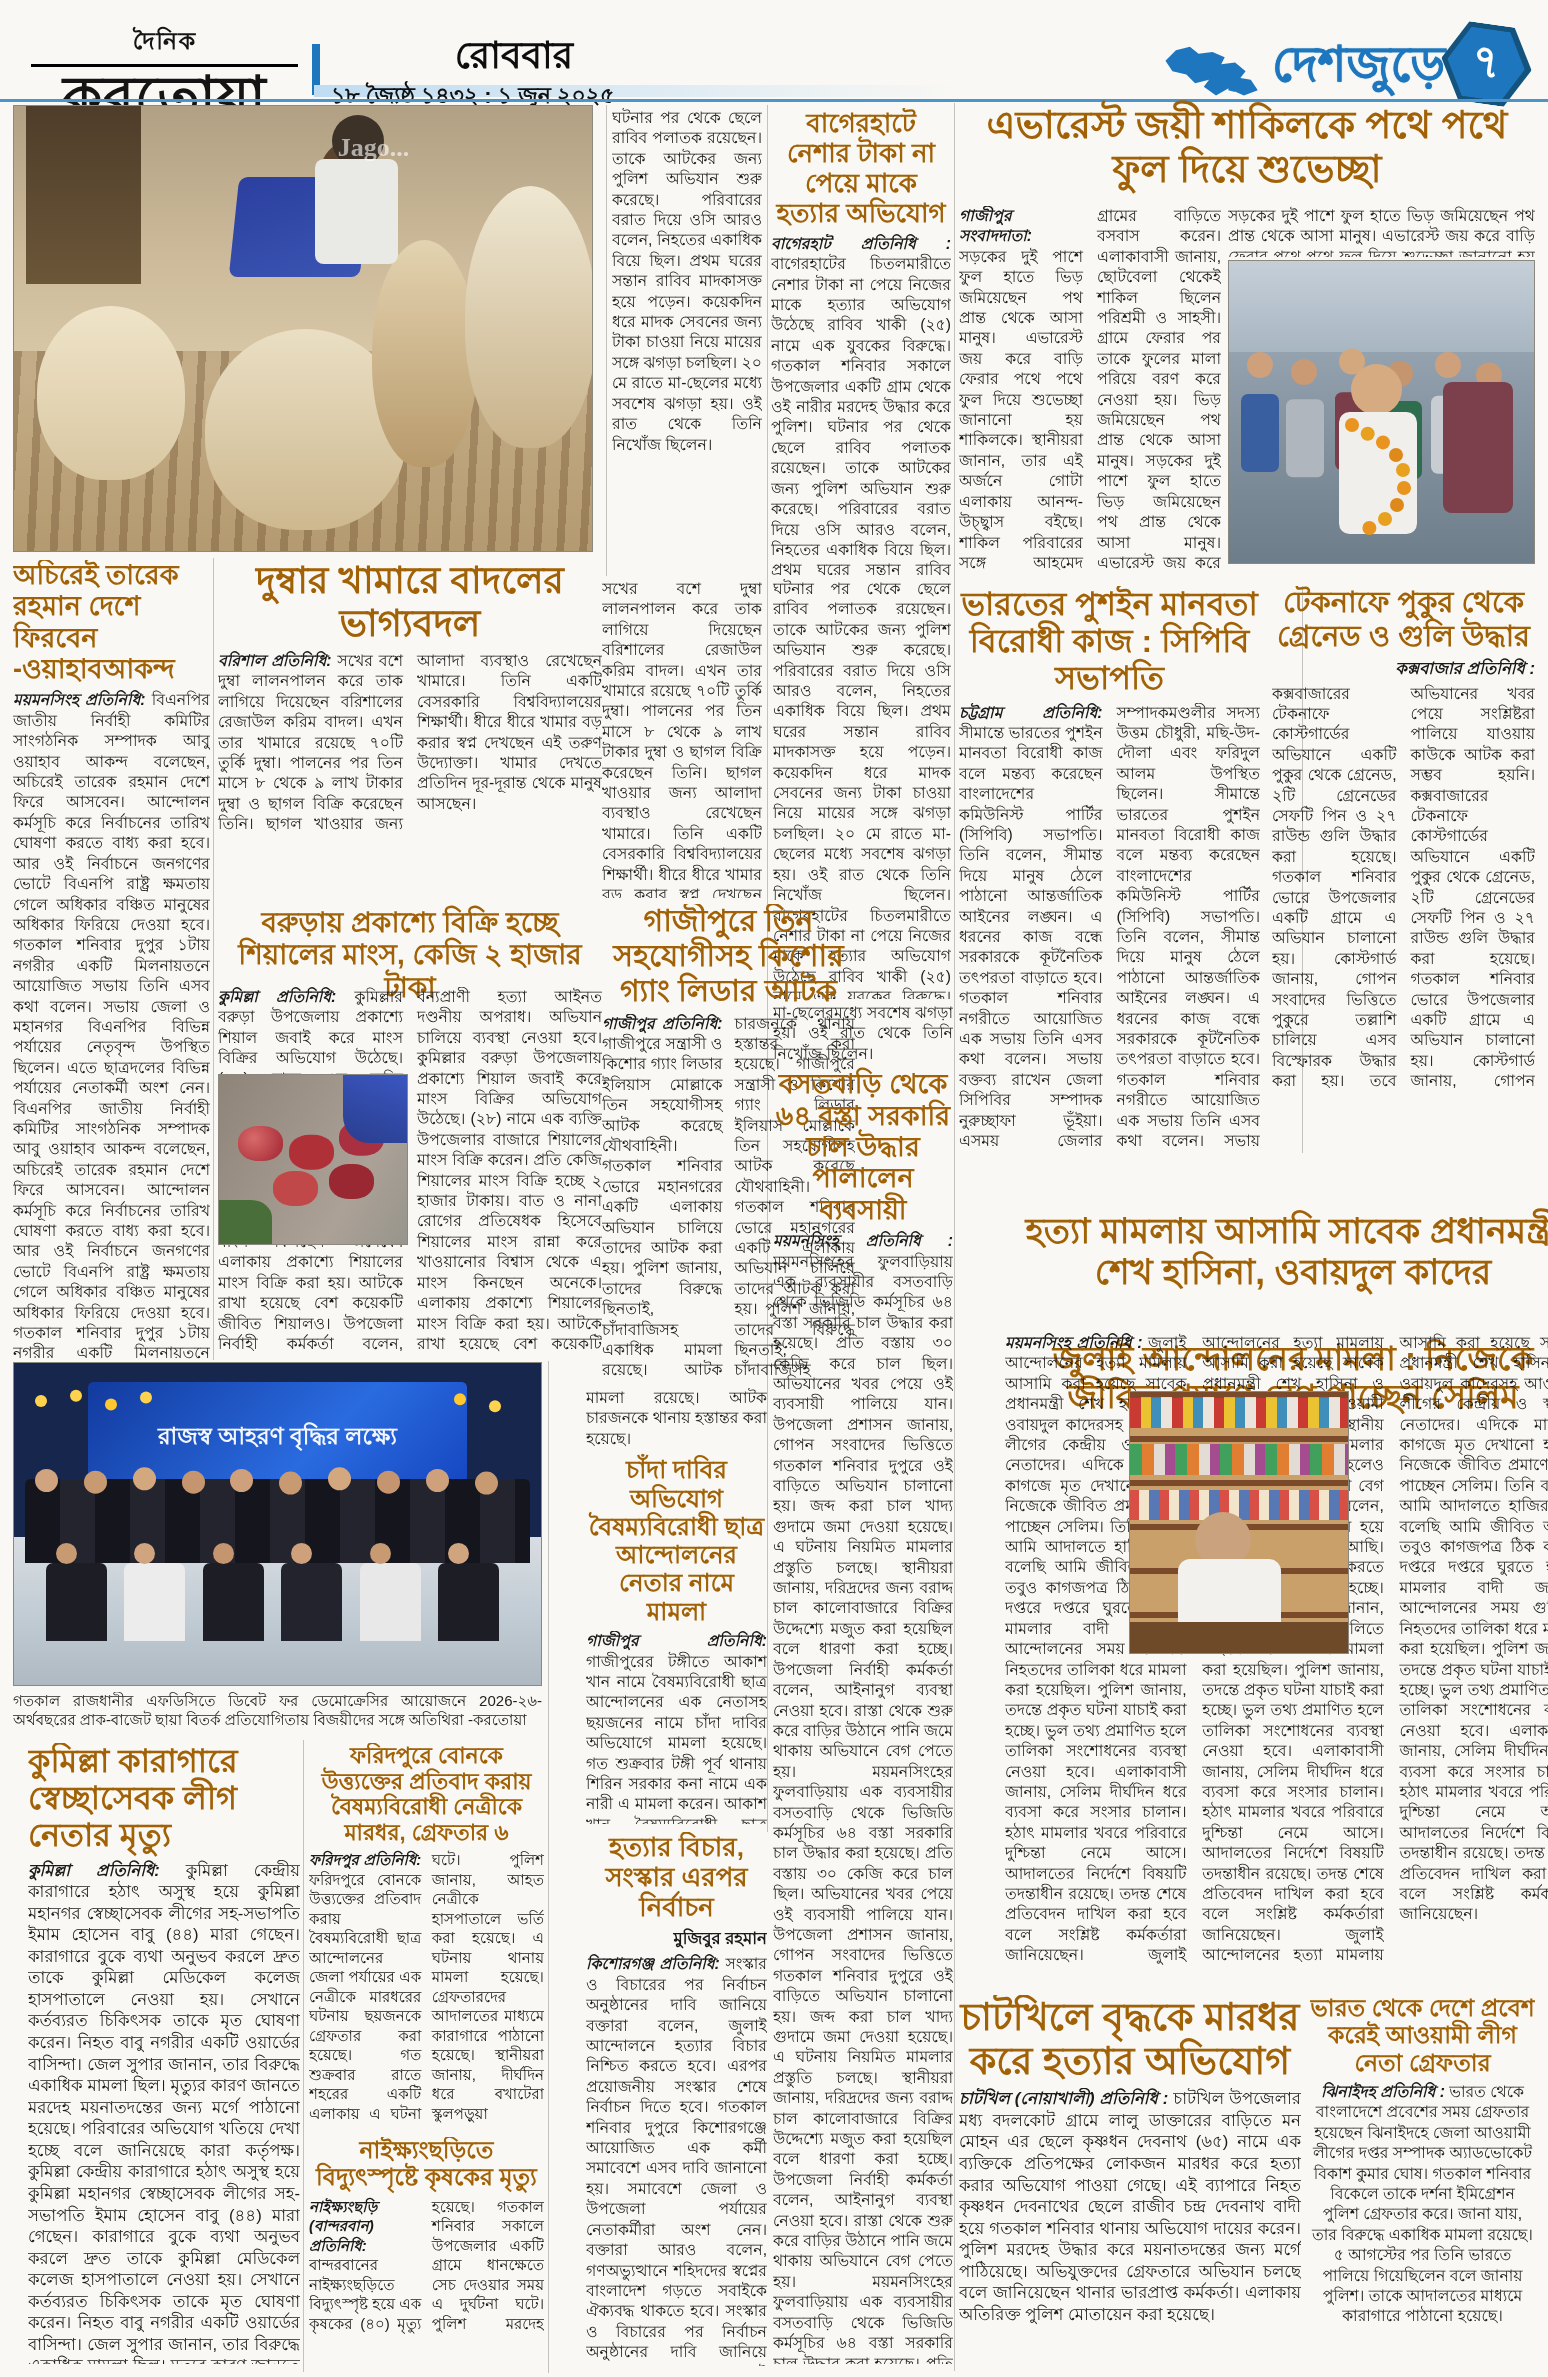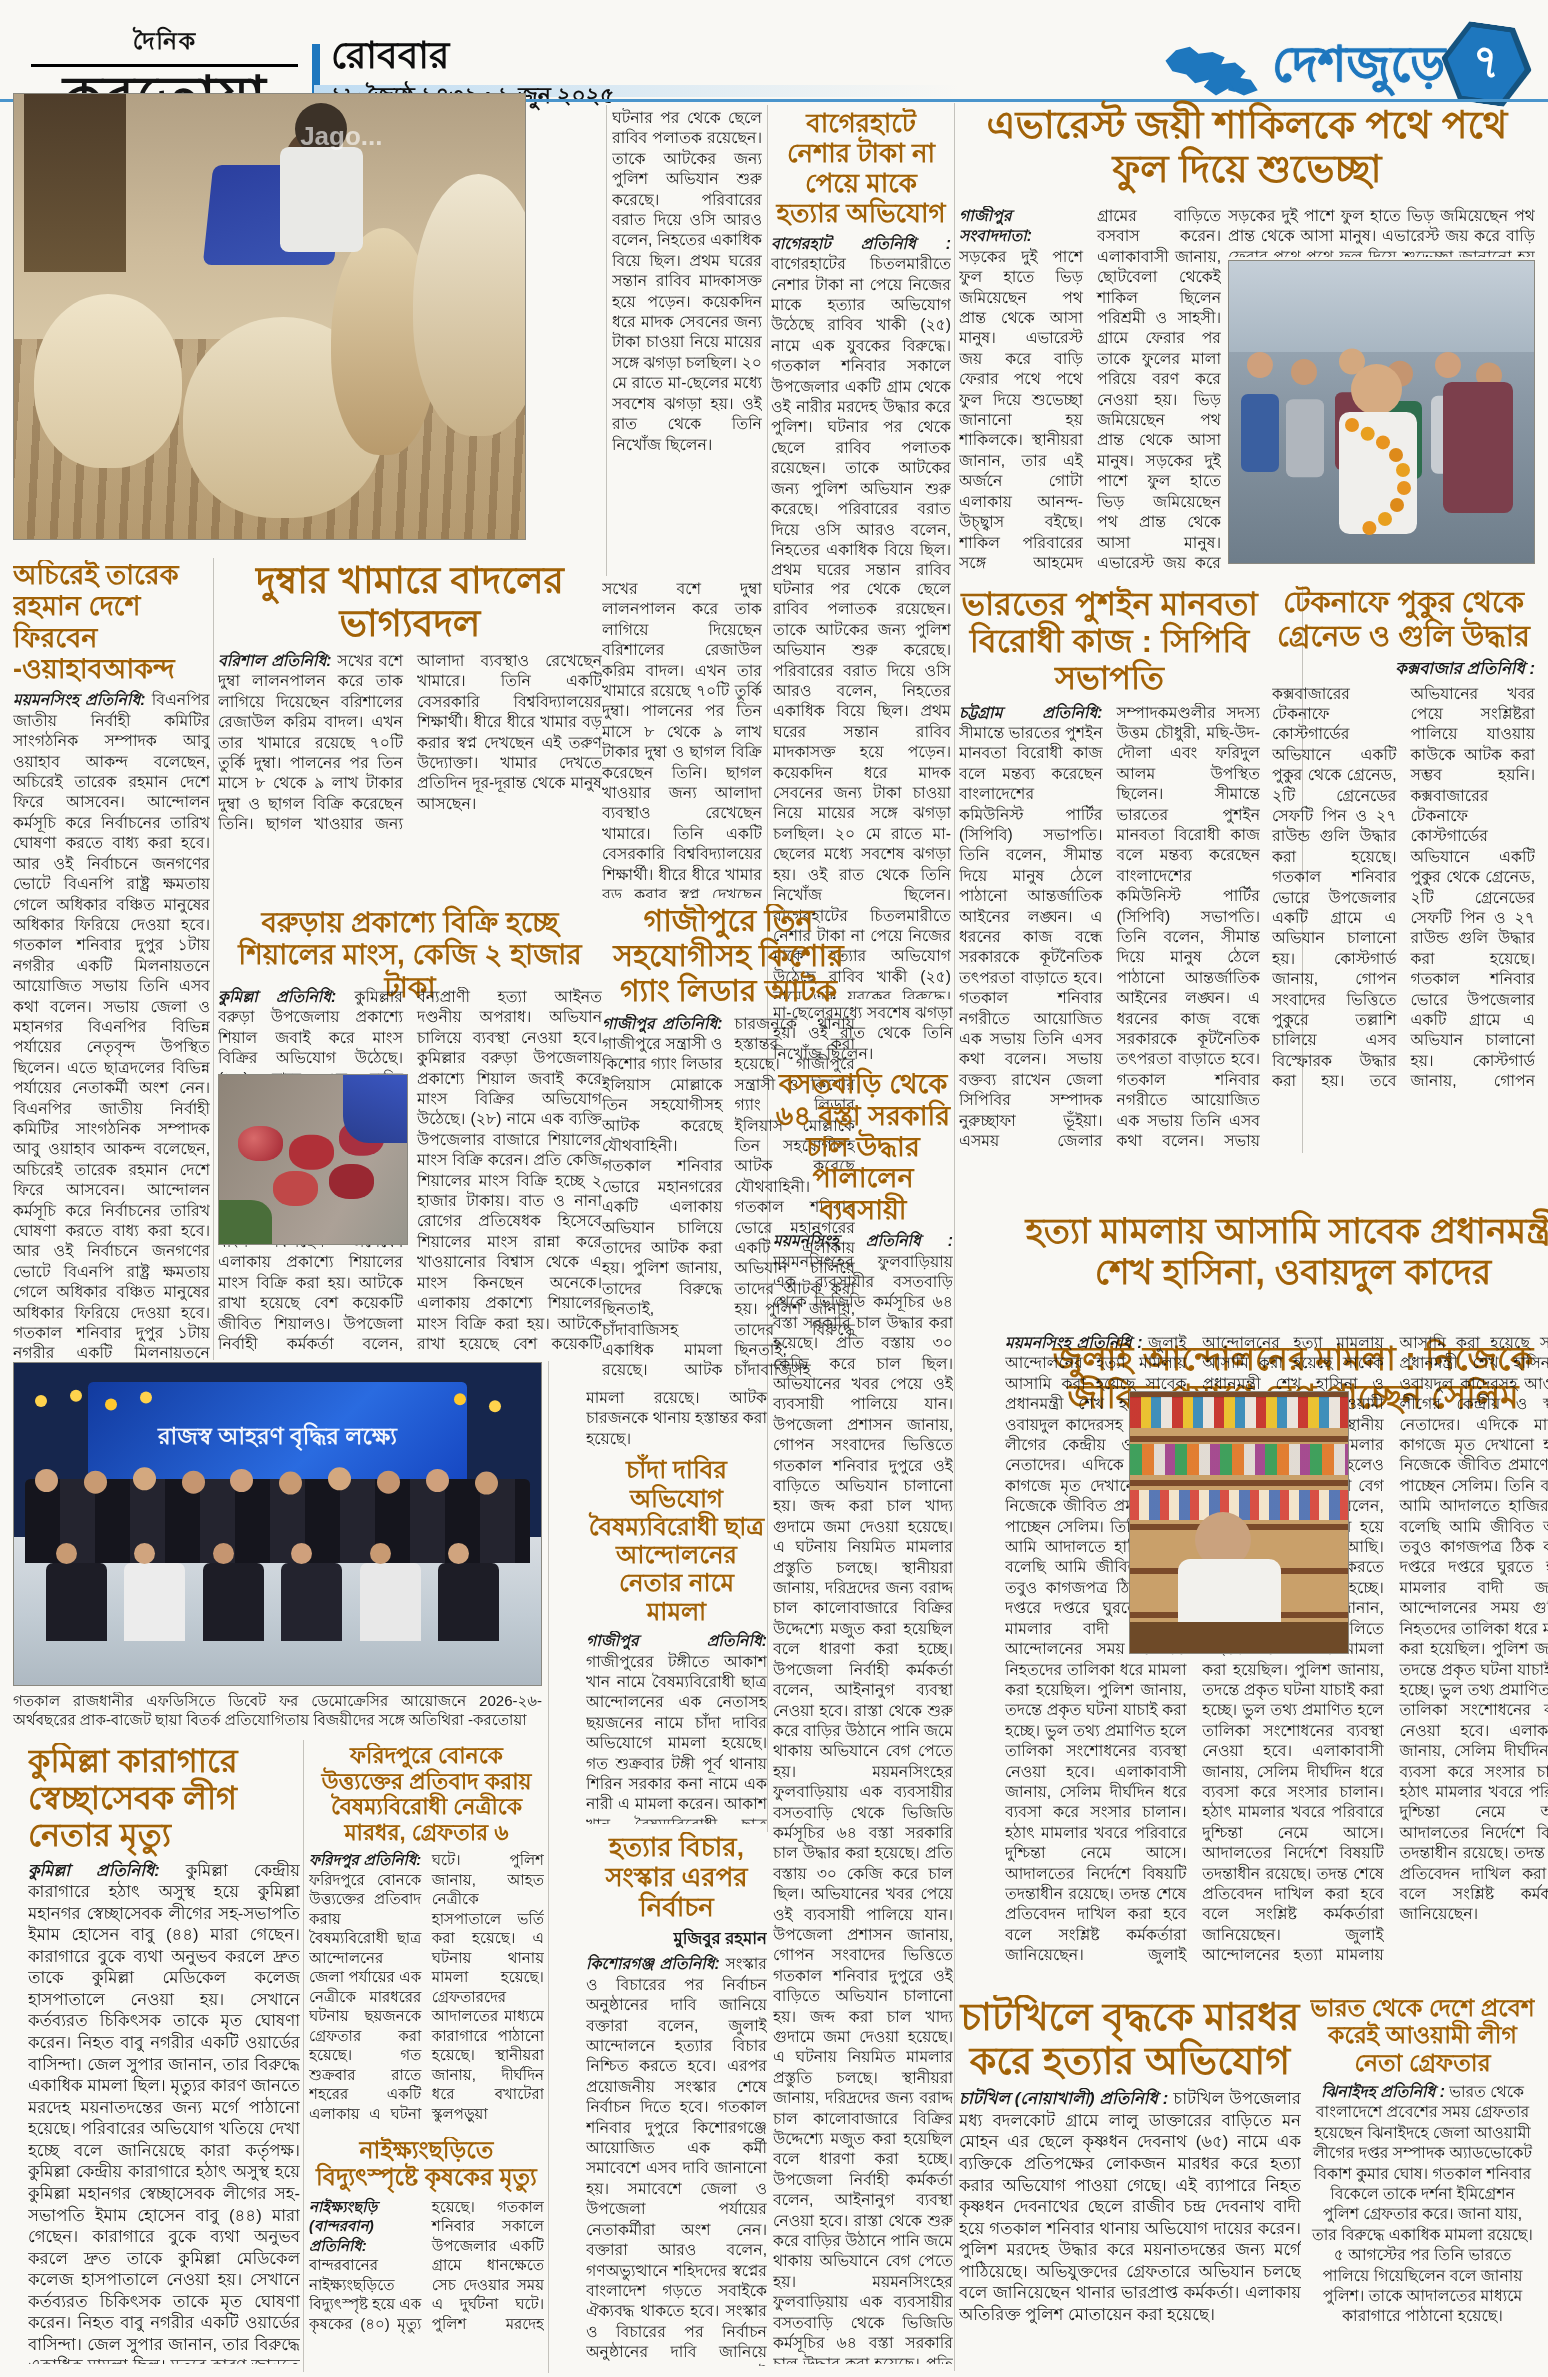--- a/index.html
+++ b/index.html
@@ -14,21 +14,21 @@
   .cols-2{column-count:2;column-gap:14px;}
   .cols-3{column-count:3;column-gap:15.7px;}
   .clip{overflow:hidden;}
   .photo{position:absolute;overflow:hidden;border:0.9px solid #8a887f;box-sizing:border-box;}
   .caption{font-size:15px;line-height:1.25;text-align:justify;color:#222;margin:0;}
   
   .mast-top{font-size:23.5px;font-weight:bold;text-align:center;letter-spacing:1.7px;margin:0;}
   .mast-rule{height:3.5px;background:#000;margin:1.7px 7px;}
   .mast-main{font-size:56px;font-weight:900;text-align:center;line-height:1;margin:0;letter-spacing:0.9px;}
   .mast-strip{height:6.1px;margin-top:4.4px;background:repeating-linear-gradient(90deg,#111 0 12.2px,#555 12.2px 14px);}
-  .day{font-size:37px;font-weight:bold;line-height:1;margin:0;color:#0d0d0d;}
+  .day{font-size:37px;font-weight:bold;line-height:1;margin:0;color:#0d0d0d;text-align:center;}
   .dateline{font-size:22px;font-weight:bold;margin:3.5px 0 0 0;color:#111;}
   .section-title{font-size:49px;font-weight:900;color:#1e77be;line-height:1;margin:0;
                  text-shadow:0 0 0.9px #1e77be;}
   .hex{position:absolute;width:91px;height:80px;background:#15537f;
        clip-path:polygon(25% 0,75% 0,100% 50%,75% 100%,25% 100%,0 50%);transform:rotate(8deg);}
   .hex-inner{position:absolute;left:6.1px;top:5.2px;width:78px;height:70px;background:#1e77be;
        clip-path:polygon(25% 0,75% 0,100% 50%,75% 100%,25% 100%,0 50%);
        display:flex;align-items:center;justify-content:center;}
   .hex-num{color:#fff;font-size:45px;font-weight:900;}
   .blue-band{background:linear-gradient(90deg,#bfdcf2,rgba(191,220,242,0));}
@@ -69,21 +69,21 @@
   </header>
 
   <div class="vrule" style="left:606px;top:105px;height:471px;"></div>
   <div class="vrule" style="left:767px;top:105px;height:1727px;"></div>
   <div class="vrule" style="left:954px;top:103px;height:2268px;"></div>
   <div class="vrule" style="left:213px;top:558px;height:802px;"></div>
   <div class="vrule" style="left:303px;top:1740px;height:632px;"></div>
   <div class="vrule" style="left:548px;top:1361px;height:1012px;"></div>
   <div class="vrule" style="left:1302px;top:586px;height:567px;"></div>
 
-  <div class="photo" style="left:13px;top:93px;width:513px;height:447px;background:linear-gradient(180deg,#b2a084 0%,#cdbb9b 35%,#d9c9a8 60%,#bfa87f 100%);">
+  <div class="photo" style="left:13px;top:105px;width:580px;height:447px;background:linear-gradient(180deg,#b2a084 0%,#cdbb9b 35%,#d9c9a8 60%,#bfa87f 100%);font-family:Liberation Serif, serif;">
     <div class="abs" style="left:0;top:55%;width:100%;height:45%;background:repeating-linear-gradient(93deg,rgba(122,90,52,.55) 0 7.8px,rgba(168,137,94,.45) 7.8px 23px);"></div>
     <div class="abs" style="left:2%;top:0;width:20%;height:40%;background:linear-gradient(180deg,#4e3d2a,#6b5638);"></div>
     <div class="abs" style="left:38%;top:16%;width:131px;height:100px;background:linear-gradient(160deg,#2b3f9f,#3b55b3);border-radius:8.7px;transform:skewX(-6deg);"></div>
     <div class="abs" style="right:3%;top:42%;width:105px;height:80px;background:linear-gradient(160deg,#32479f,#5064b8);border-radius:7px;"></div>
     <div class="blob" style="left:4%;top:45%;width:148px;height:174px;background:linear-gradient(180deg,#efe4c9,#d9c7a2);"></div>
     <div class="blob" style="left:33%;top:50%;width:201px;height:201px;background:linear-gradient(180deg,#eadfc4,#cdb88f);"></div>
     <div class="blob" style="left:62%;top:30%;width:105px;height:227px;background:linear-gradient(180deg,#e3d3b0,#b89a6c);"></div>
     <div class="blob" style="left:78%;top:18%;width:131px;height:262px;background:linear-gradient(180deg,#efe7d2,#cbb astronaut,#c8b28a);background:linear-gradient(180deg,#efe7d2,#c8b28a);"></div>
     <div class="blob" style="left:52%;top:8%;width:61px;height:105px;background:#5a4430;"></div>
     <div class="abs" style="left:55%;top:2%;width:52px;height:52px;border-radius:50%;background:#3c3228;"></div>

